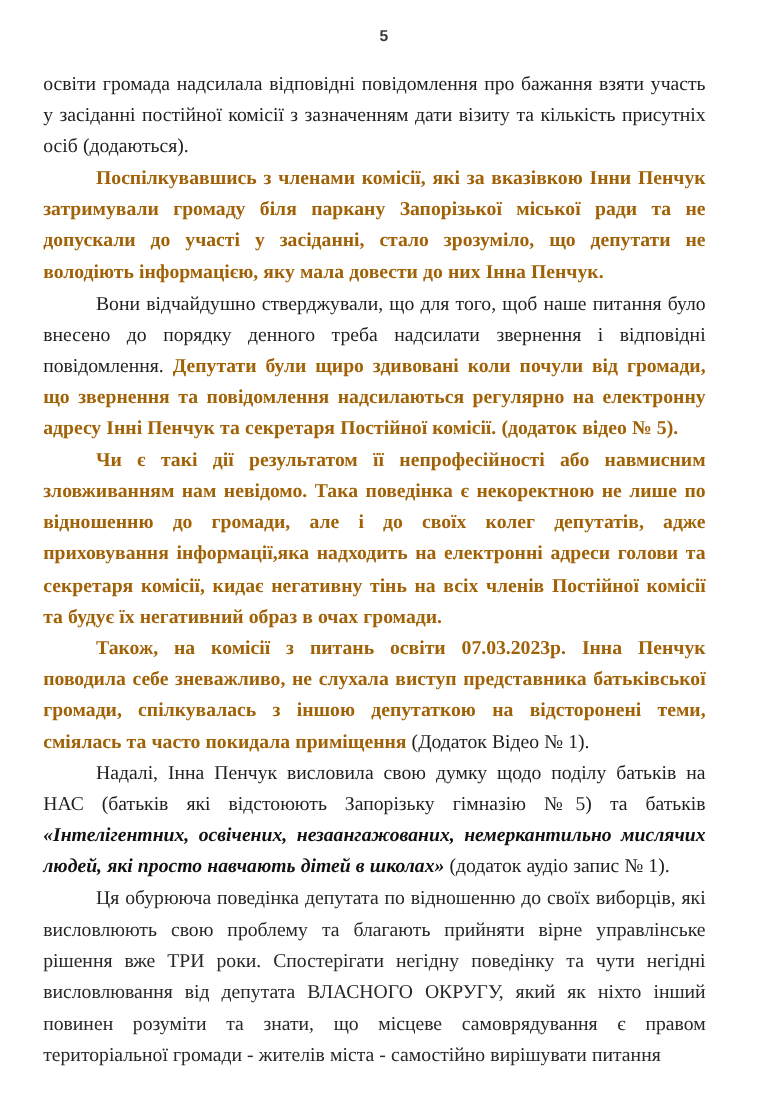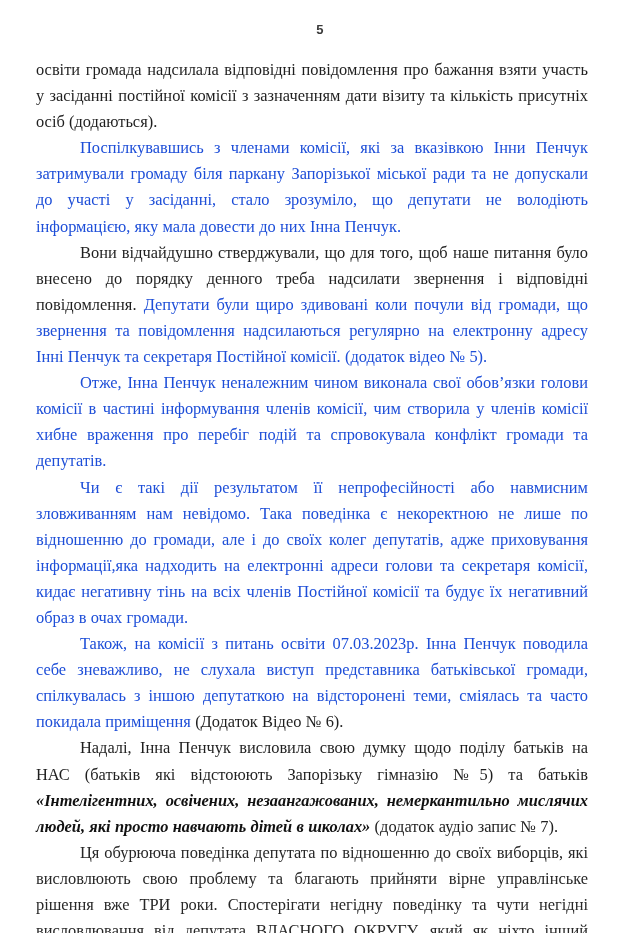--- a/index.html
+++ b/index.html
@@ -51,22 +51,22 @@
     color: #1f1f1f;
     word-spacing: 0.2px;
   }
   p.para.no-indent {
     text-indent: 0;
   }
   p.para + p.para {
     margin-top: 0px;
   }
   .b {
-    font-weight: 400;
-    color: #1d4ed8;
+    font-weight: 700;
+    color: #a16207;
   }
   .bi {
     font-weight: 700;
     font-style: italic;
     color: #111111;
   }
   
   p.para.soft {
     color: #272727;
   }
@@ -85,34 +85,31 @@
     </p>
 
     <p class="para">
       <span class="b">Поспілкувавшись з членами комісії, які за вказівкою Інни Пенчук затримували громаду біля паркану Запорізької міської ради та не допускали до участі у засіданні, стало зрозуміло, що депутати не володіють інформацією, яку мала довести до них Інна Пенчук.</span>
     </p>
 
     <p class="para">
       <span>Вони відчайдушно стверджували, що для того, щоб наше питання було внесено до порядку денного треба надсилати звернення і відповідні повідомлення. </span><span class="b">Депутати були щиро здивовані коли почули від громади, що звернення та повідомлення надсилаються регулярно на електронну адресу Інні Пенчук та секретаря Постійної комісії. (додаток відео № 5).</span>
     </p>
 
-    <p class="para">
-      <span class="b">Отже, Інна Пенчук неналежним чином виконала свої обов’язки голови комісії в частині інформування членів комісії, чим створила у членів комісії хибне враження про перебіг подій та спровокувала конфлікт громади та депутатів.</span>
-    </p>
 
     <p class="para">
       <span class="b">Чи є такі дії результатом її непрофесійності або навмисним зловживанням нам невідомо. Така поведінка є некоректною не лише по відношенню до громади, але і до своїх колег депутатів, адже приховування інформації,яка надходить на електронні адреси голови та секретаря комісії, кидає негативну тінь на всіх членів Постійної комісії та будує їх негативний образ в очах громади.</span>
     </p>
 
     <p class="para">
-      <span class="b">Також, на комісії з питань освіти 07.03.2023р. Інна Пенчук поводила себе зневажливо, не слухала виступ представника батьківської громади, спілкувалась з іншою депутаткою на відсторонені теми, сміялась та часто покидала приміщення</span><span> (Додаток Відео № 6).</span>
+      <span class="b">Також, на комісії з питань освіти 07.03.2023р. Інна Пенчук поводила себе зневажливо, не слухала виступ представника батьківської громади, спілкувалась з іншою депутаткою на відсторонені теми, сміялась та часто покидала приміщення</span><span> (Додаток Відео № 1).</span>
     </p>
 
     <p class="para">
-      <span>Надалі, Інна Пенчук висловила свою думку щодо поділу батьків на НАС (батьків які відстоюють Запорізьку гімназію №5) та батьків </span><span class="bi">«Інтелігентних, освічених, незаангажованих, немеркантильно мислячих людей, які просто навчають дітей в школах»</span><span> (додаток аудіо запис № 7).</span>
+      <span>Надалі, Інна Пенчук висловила свою думку щодо поділу батьків на НАС (батьків які відстоюють Запорізьку гімназію №5) та батьків </span><span class="bi">«Інтелігентних, освічених, незаангажованих, немеркантильно мислячих людей, які просто навчають дітей в школах»</span><span> (додаток аудіо запис № 1).</span>
     </p>
 
     <p class="para soft">
       <span>Ця обурююча поведінка депутата по відношенню до своїх виборців, які висловлюють свою проблему та благають прийняти вірне управлінське рішення вже ТРИ роки. Спостерігати негідну поведінку та чути негідні висловлювання від депутата ВЛАСНОГО ОКРУГУ, який як ніхто інший повинен розуміти та знати, що місцеве самоврядування є правом територіальної громади - жителів міста - самостійно вирішувати питання</span>
     </p>
 
   </div>
 </div>
 
 </body></html>

